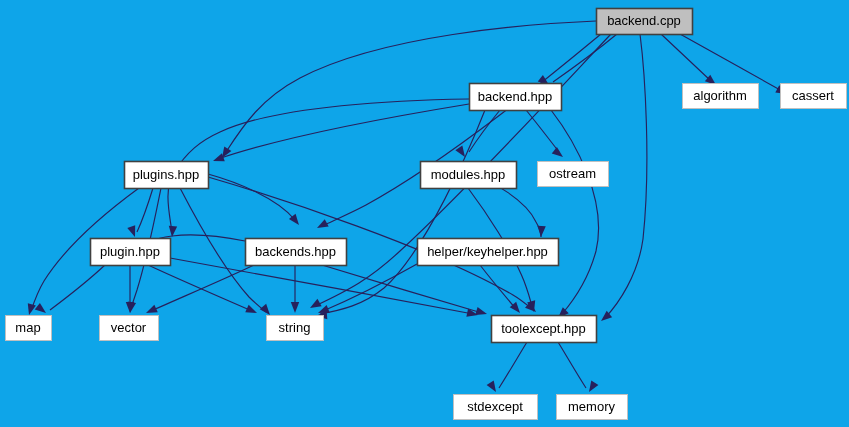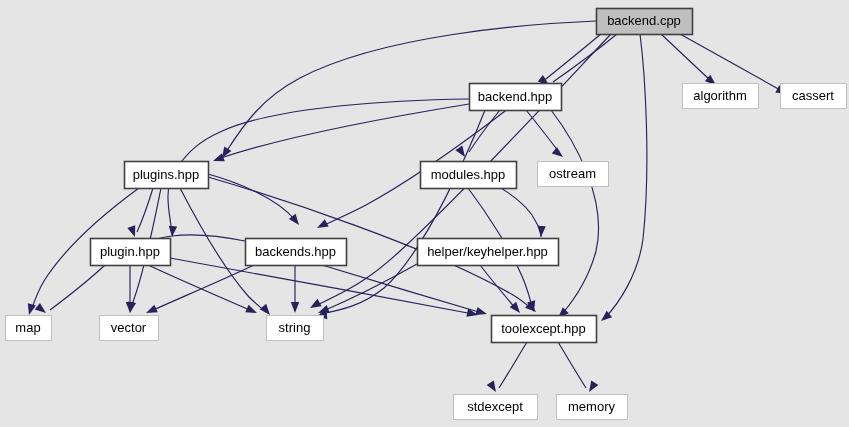--- a/index.html
+++ b/index.html
@@ -4,21 +4,21 @@
 <style>
   html, body {
     margin: 0;
     padding: 0;
     background: #ffffff;
   }
   #graph-root {
     position: relative;
     width: 849px;
     height: 427px;
-    background: #e5e5e5;
+    background: #0ea5e9;
     font-family: "Liberation Sans", sans-serif;
     overflow: hidden;
   }
   svg#graph-canvas {
     position: absolute;
     left: 0;
     top: 0;
     width: 849px;
     height: 427px;
     display: block;

